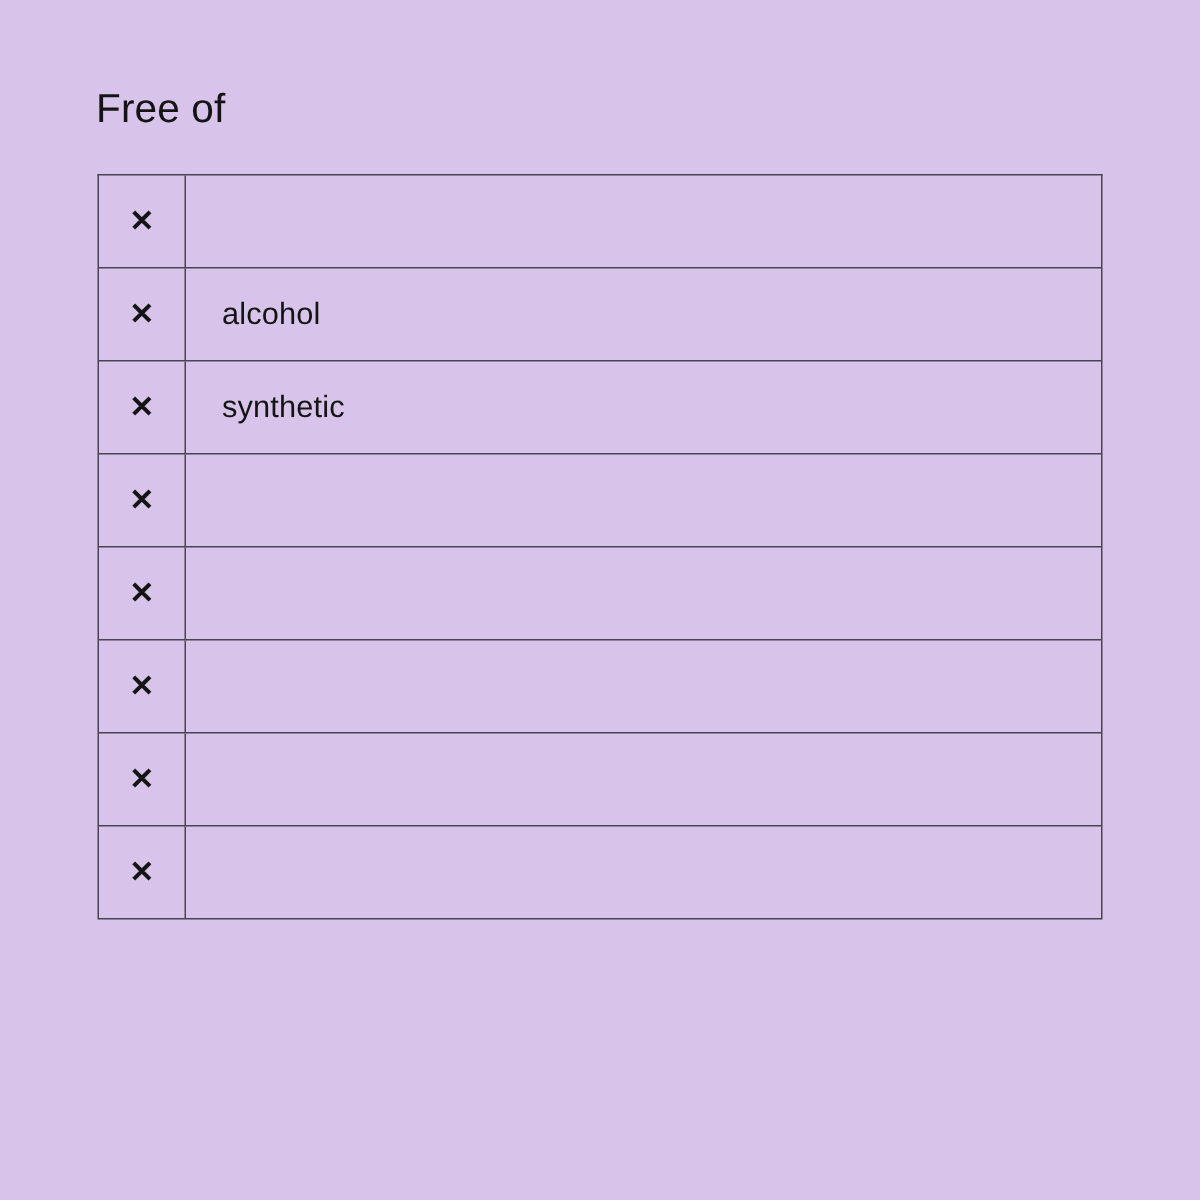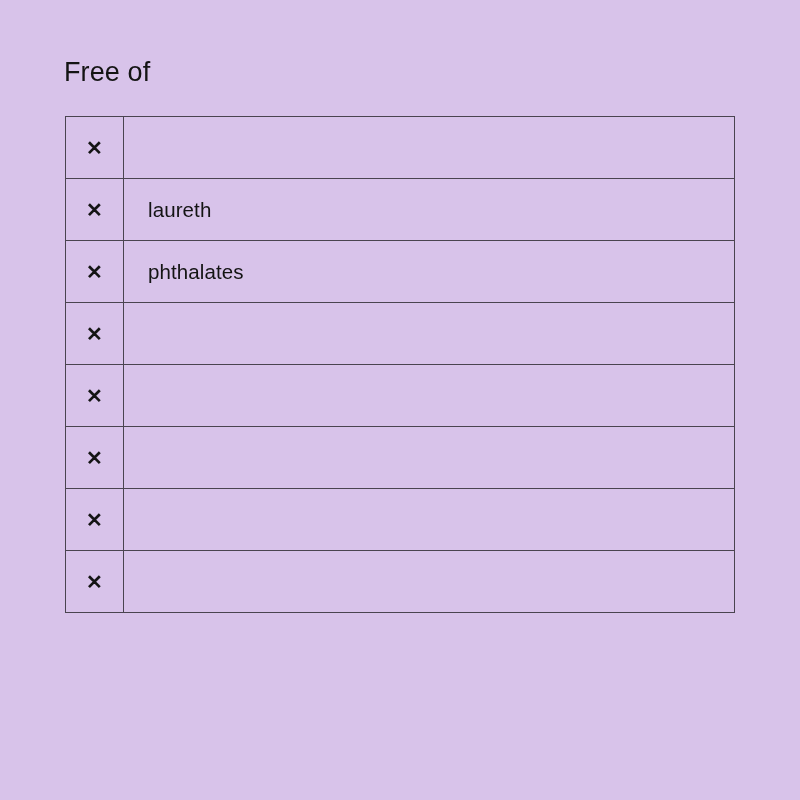--- a/index.html
+++ b/index.html
@@ -85,30 +85,30 @@
       <div class="cell-mark">
         <span class="mark">✕</span>
       </div>
     </div>
 
     <div class="row">
       <div class="cell-mark">
         <span class="mark">✕</span>
       </div>
       <div class="cell-label">
-        <span class="label">laureth</span>
+        <span class="label">alcohol</span>
       </div>
     </div>
 
     <div class="row">
       <div class="cell-mark">
         <span class="mark">✕</span>
       </div>
       <div class="cell-label">
-        <span class="label">phthalates</span>
+        <span class="label">synthetic</span>
       </div>
     </div>
 
     <div class="row">
       <div class="cell-mark">
         <span class="mark">✕</span>
       </div>
     </div>
 
     <div class="row">

